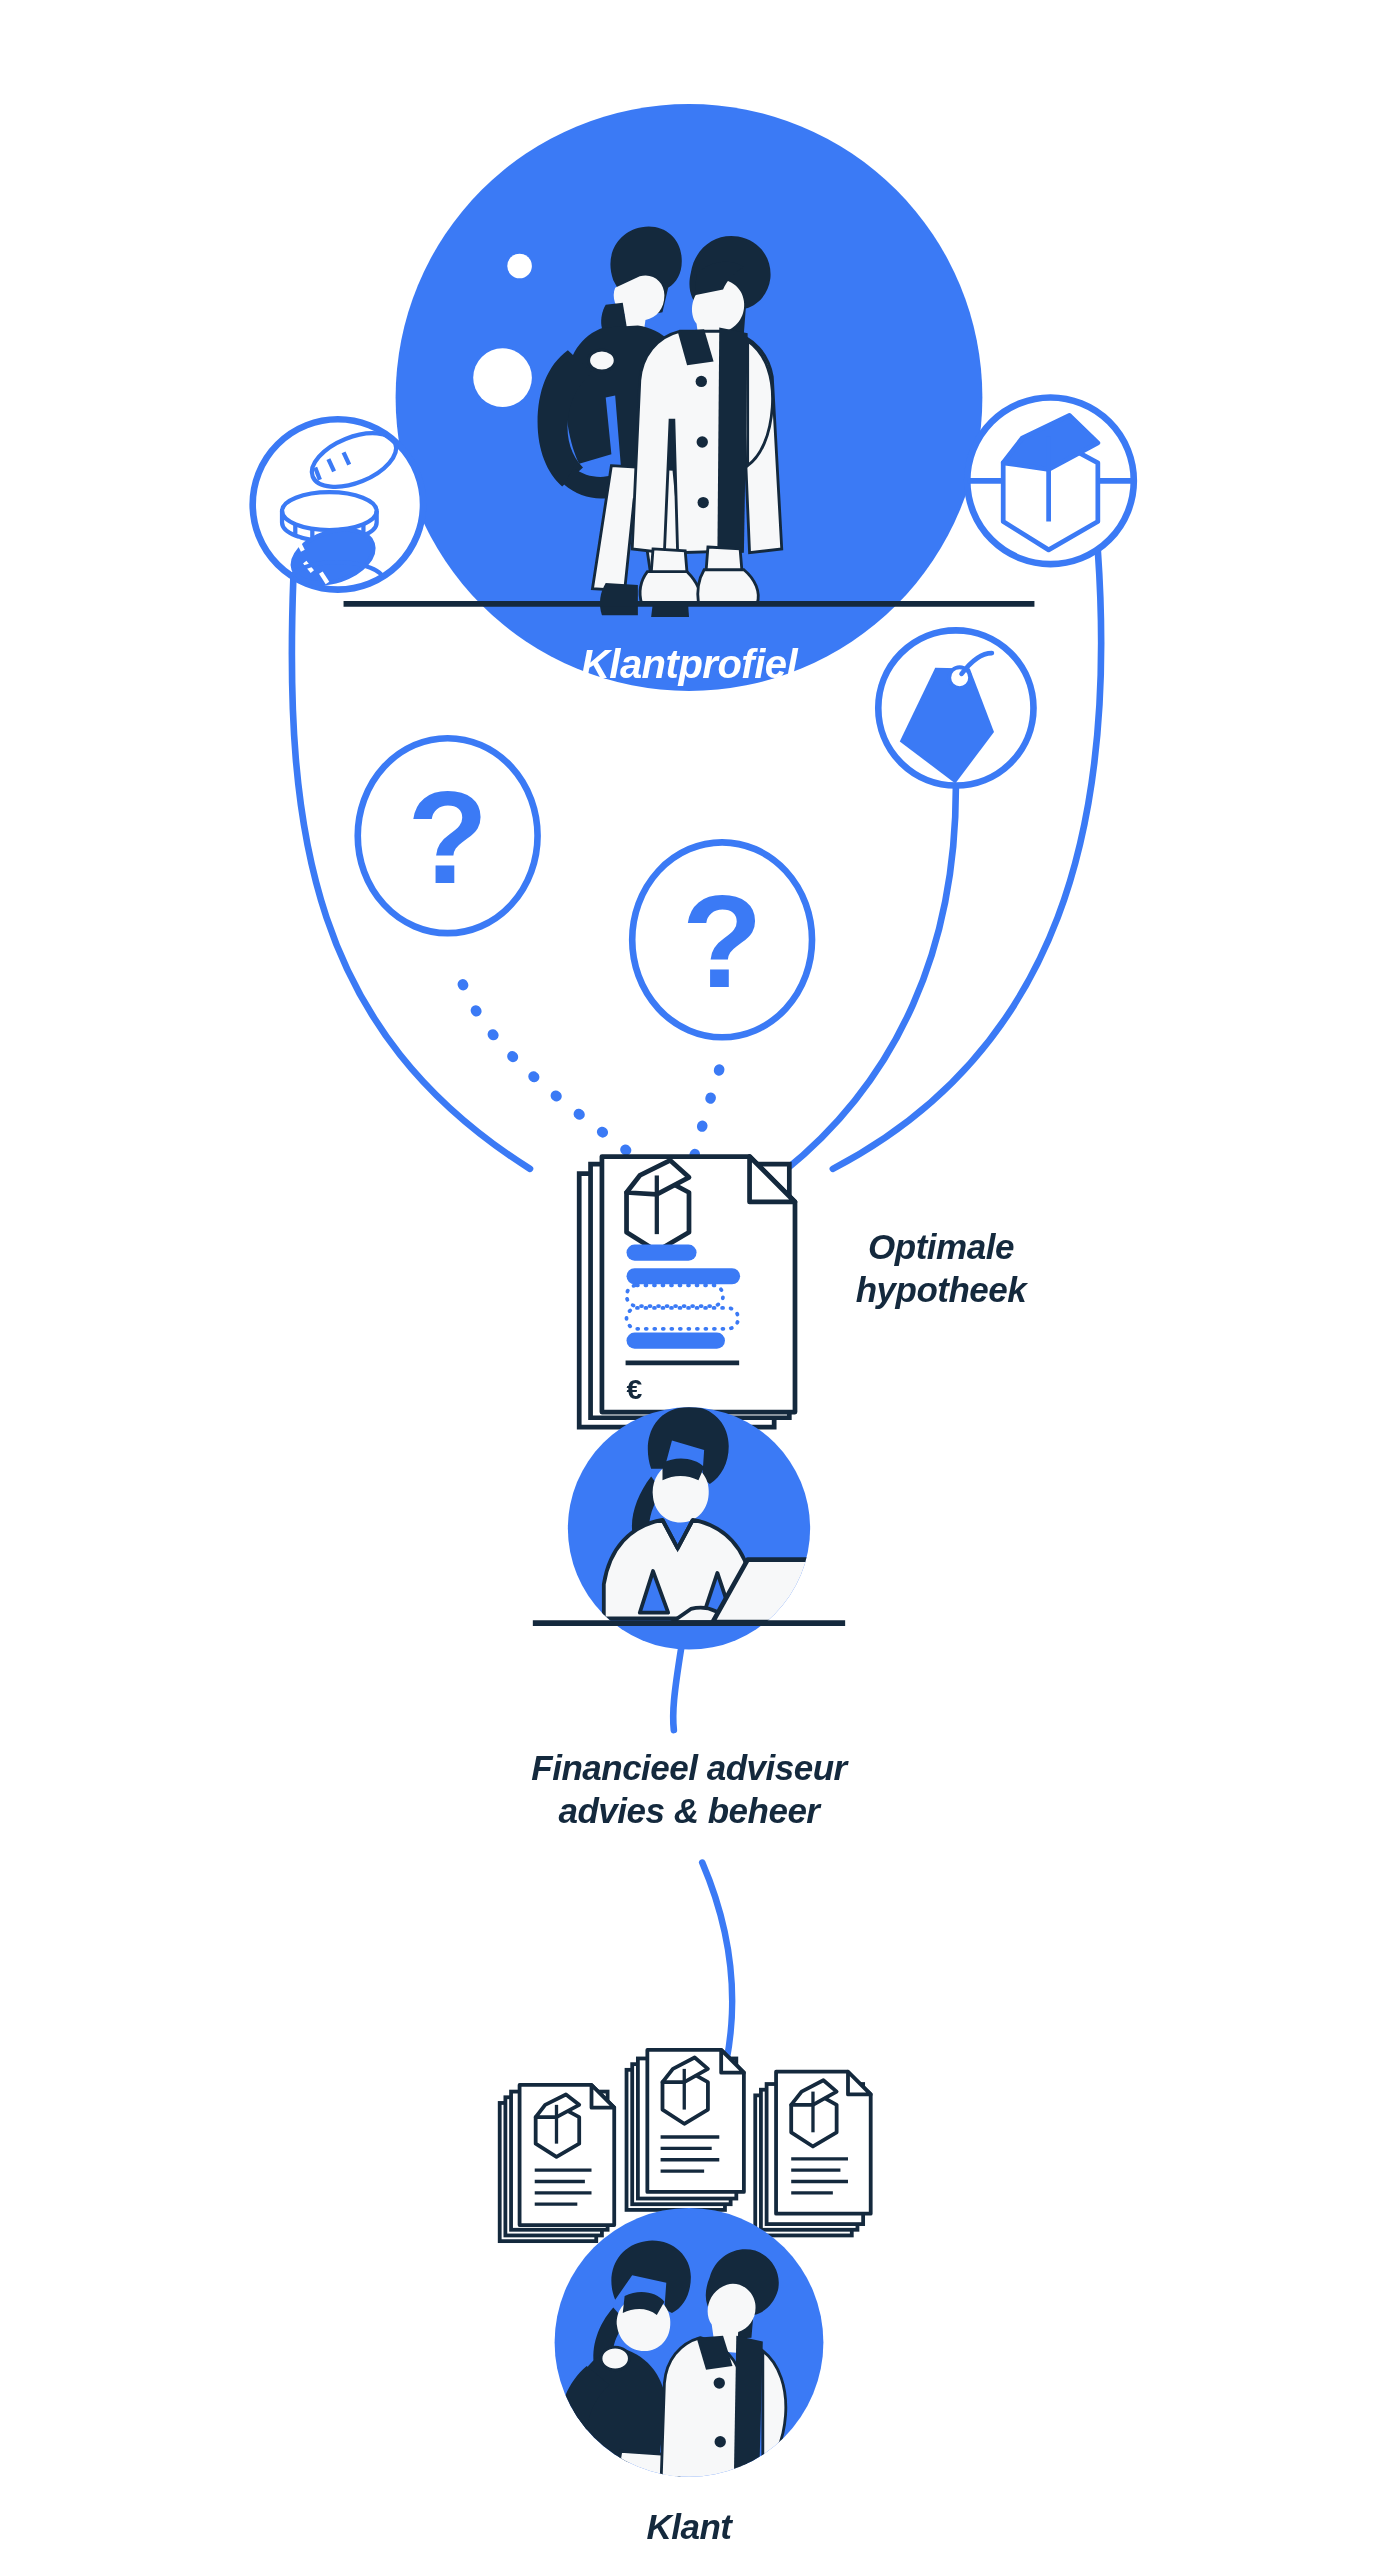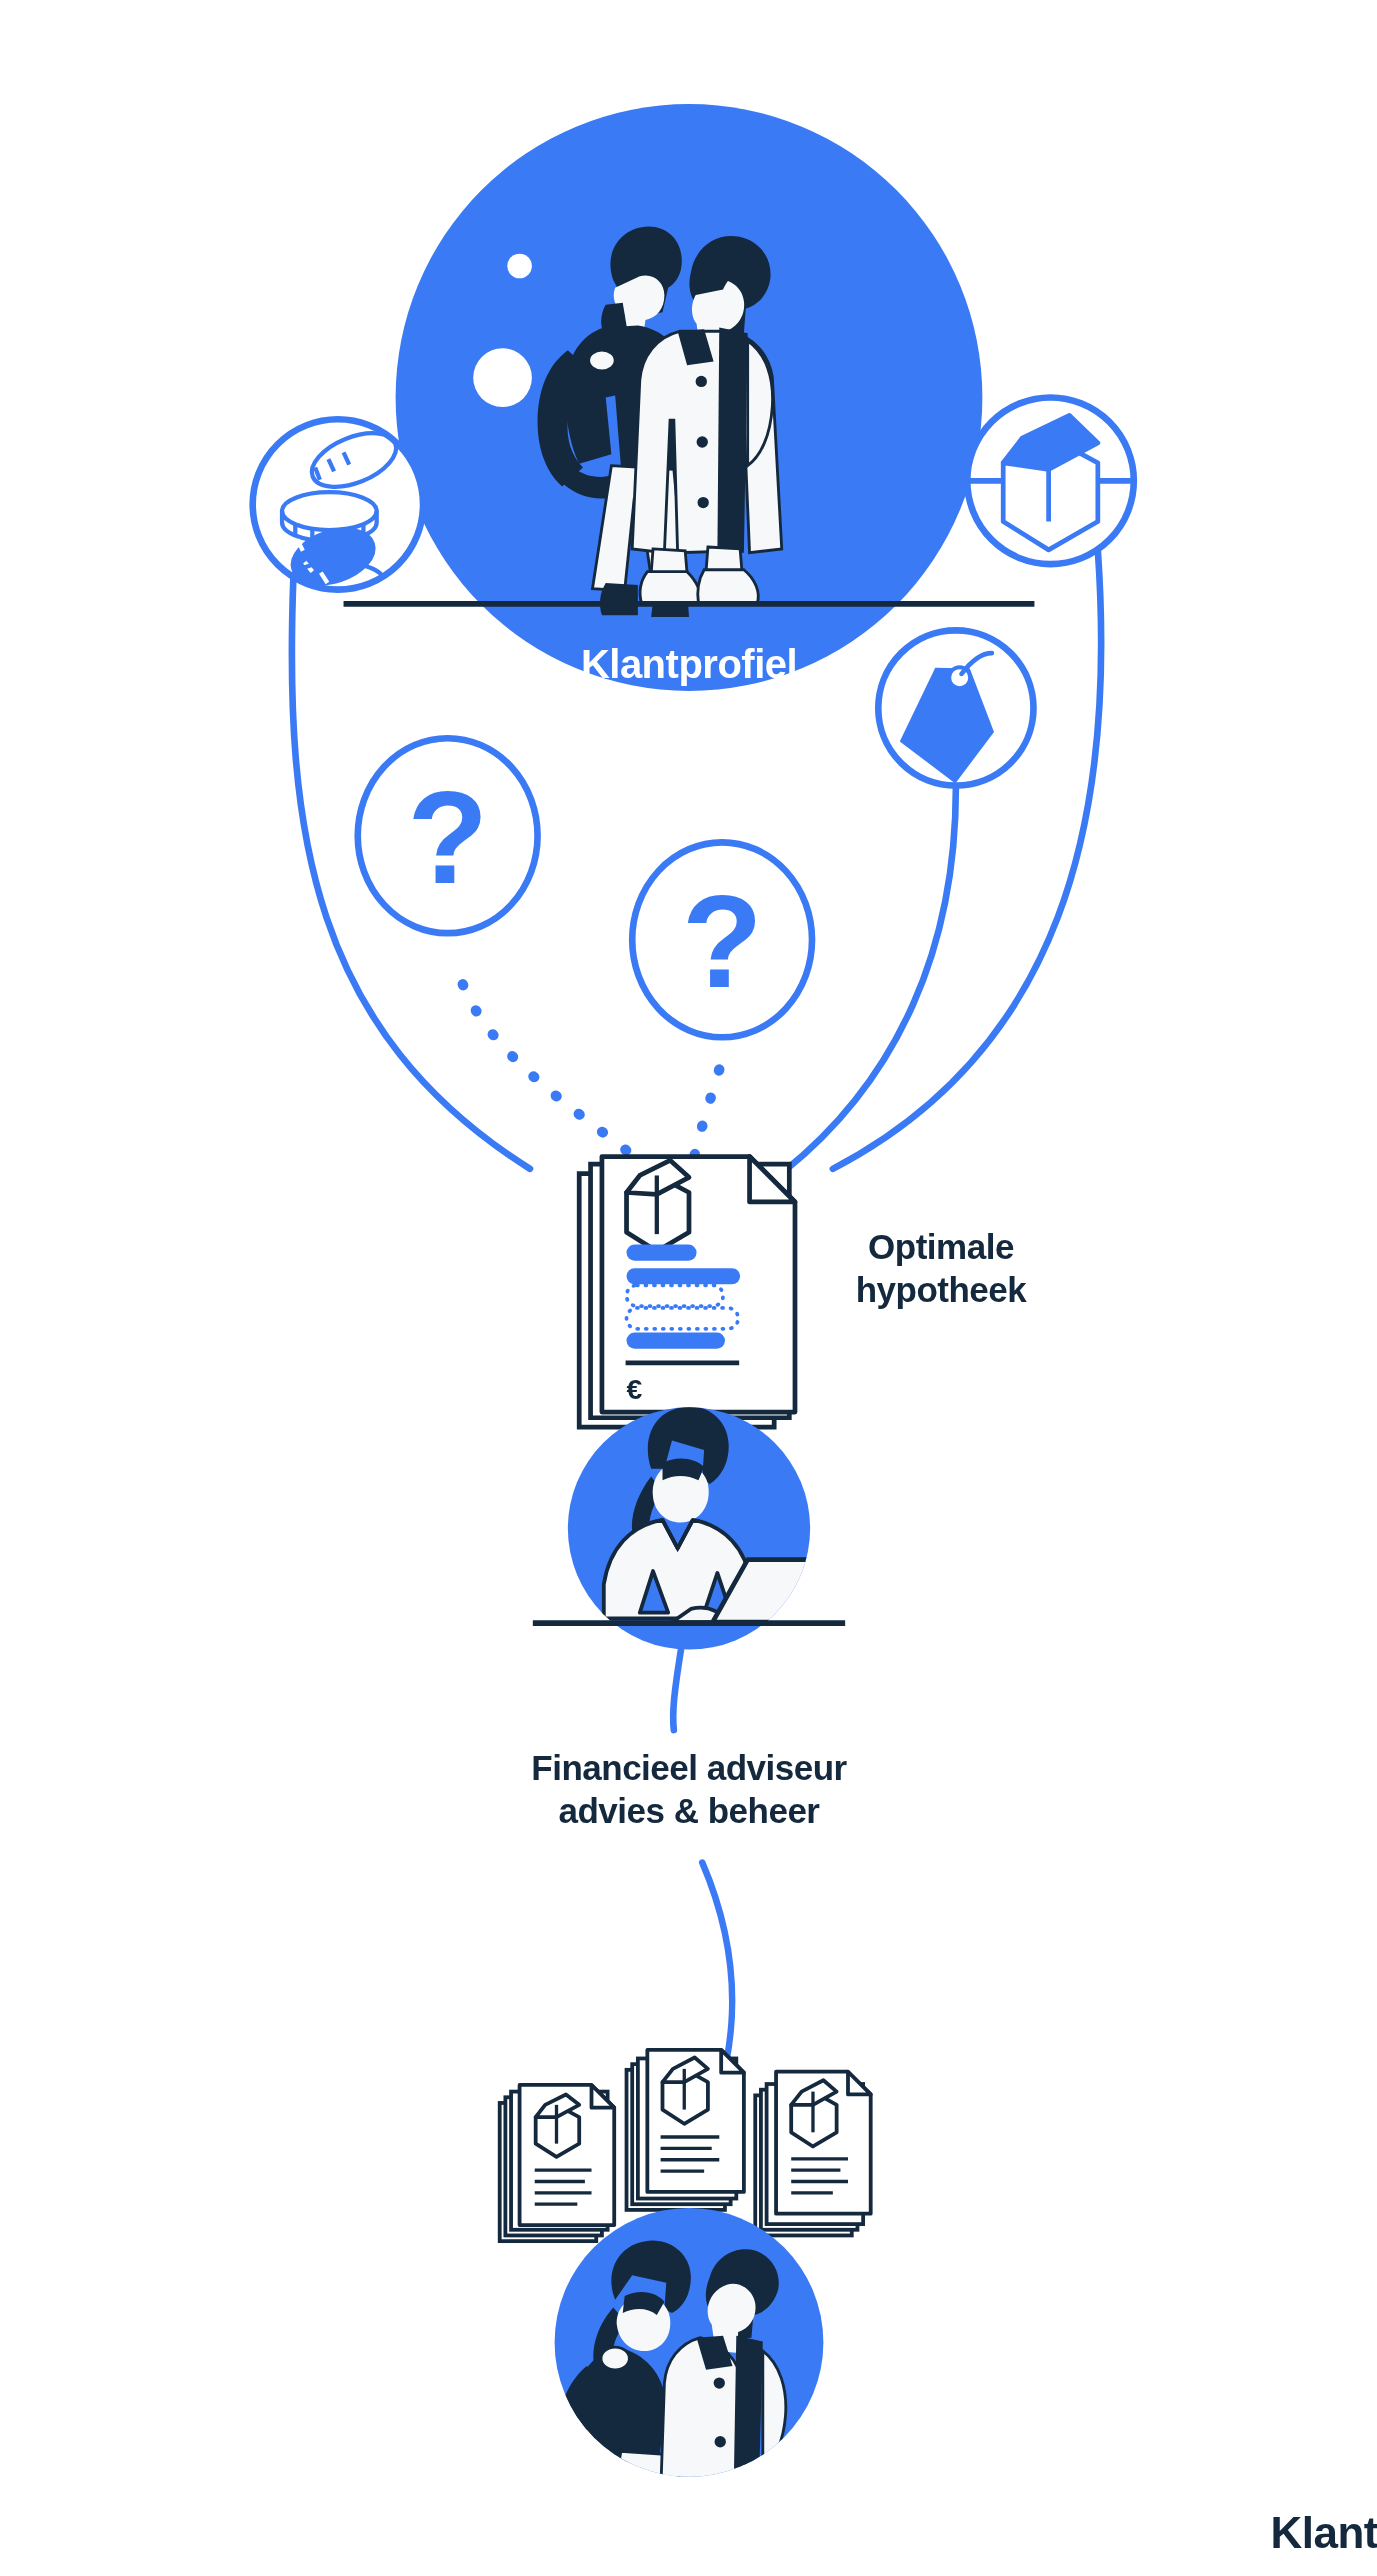--- a/index.html
+++ b/index.html
@@ -12,42 +12,42 @@
   #stage { position:relative; width:1378px; height:2576px; background:#fff; }
   #scene { position:absolute; inset:0; }
 
   .lbl {
     position:absolute;
     font-weight:bold;
     text-align:center;
     letter-spacing:-0.5px;
     white-space:pre-line;
     line-height:1.22;
+    font-style:italic;
   }
   #klantprofiel-label {
     left:0; right:0; top:640px;
     color:#ffffff;
     font-size:40px;
   }
   #optimale-label {
     left:785px; top:1226px; width:312px;
     color:#14293D;
     font-size:35px;
     text-align:center;
   }
   #adviseur-label {
     left:0; right:0; top:1747px;
     color:#14293D;
     font-size:35px;
   }
   #klant-label {
     left:0; right:0; top:2506px;
     color:#14293D;
-    font-size:44px;
-    text-align:right;
+    font-size:35px;
   }
 </style>
 </head>
 <body>
 
 <div id="stage">
 
   <svg id="scene" viewBox="0 0 1456 2722" xmlns="http://www.w3.org/2000/svg">
 
     <defs>

